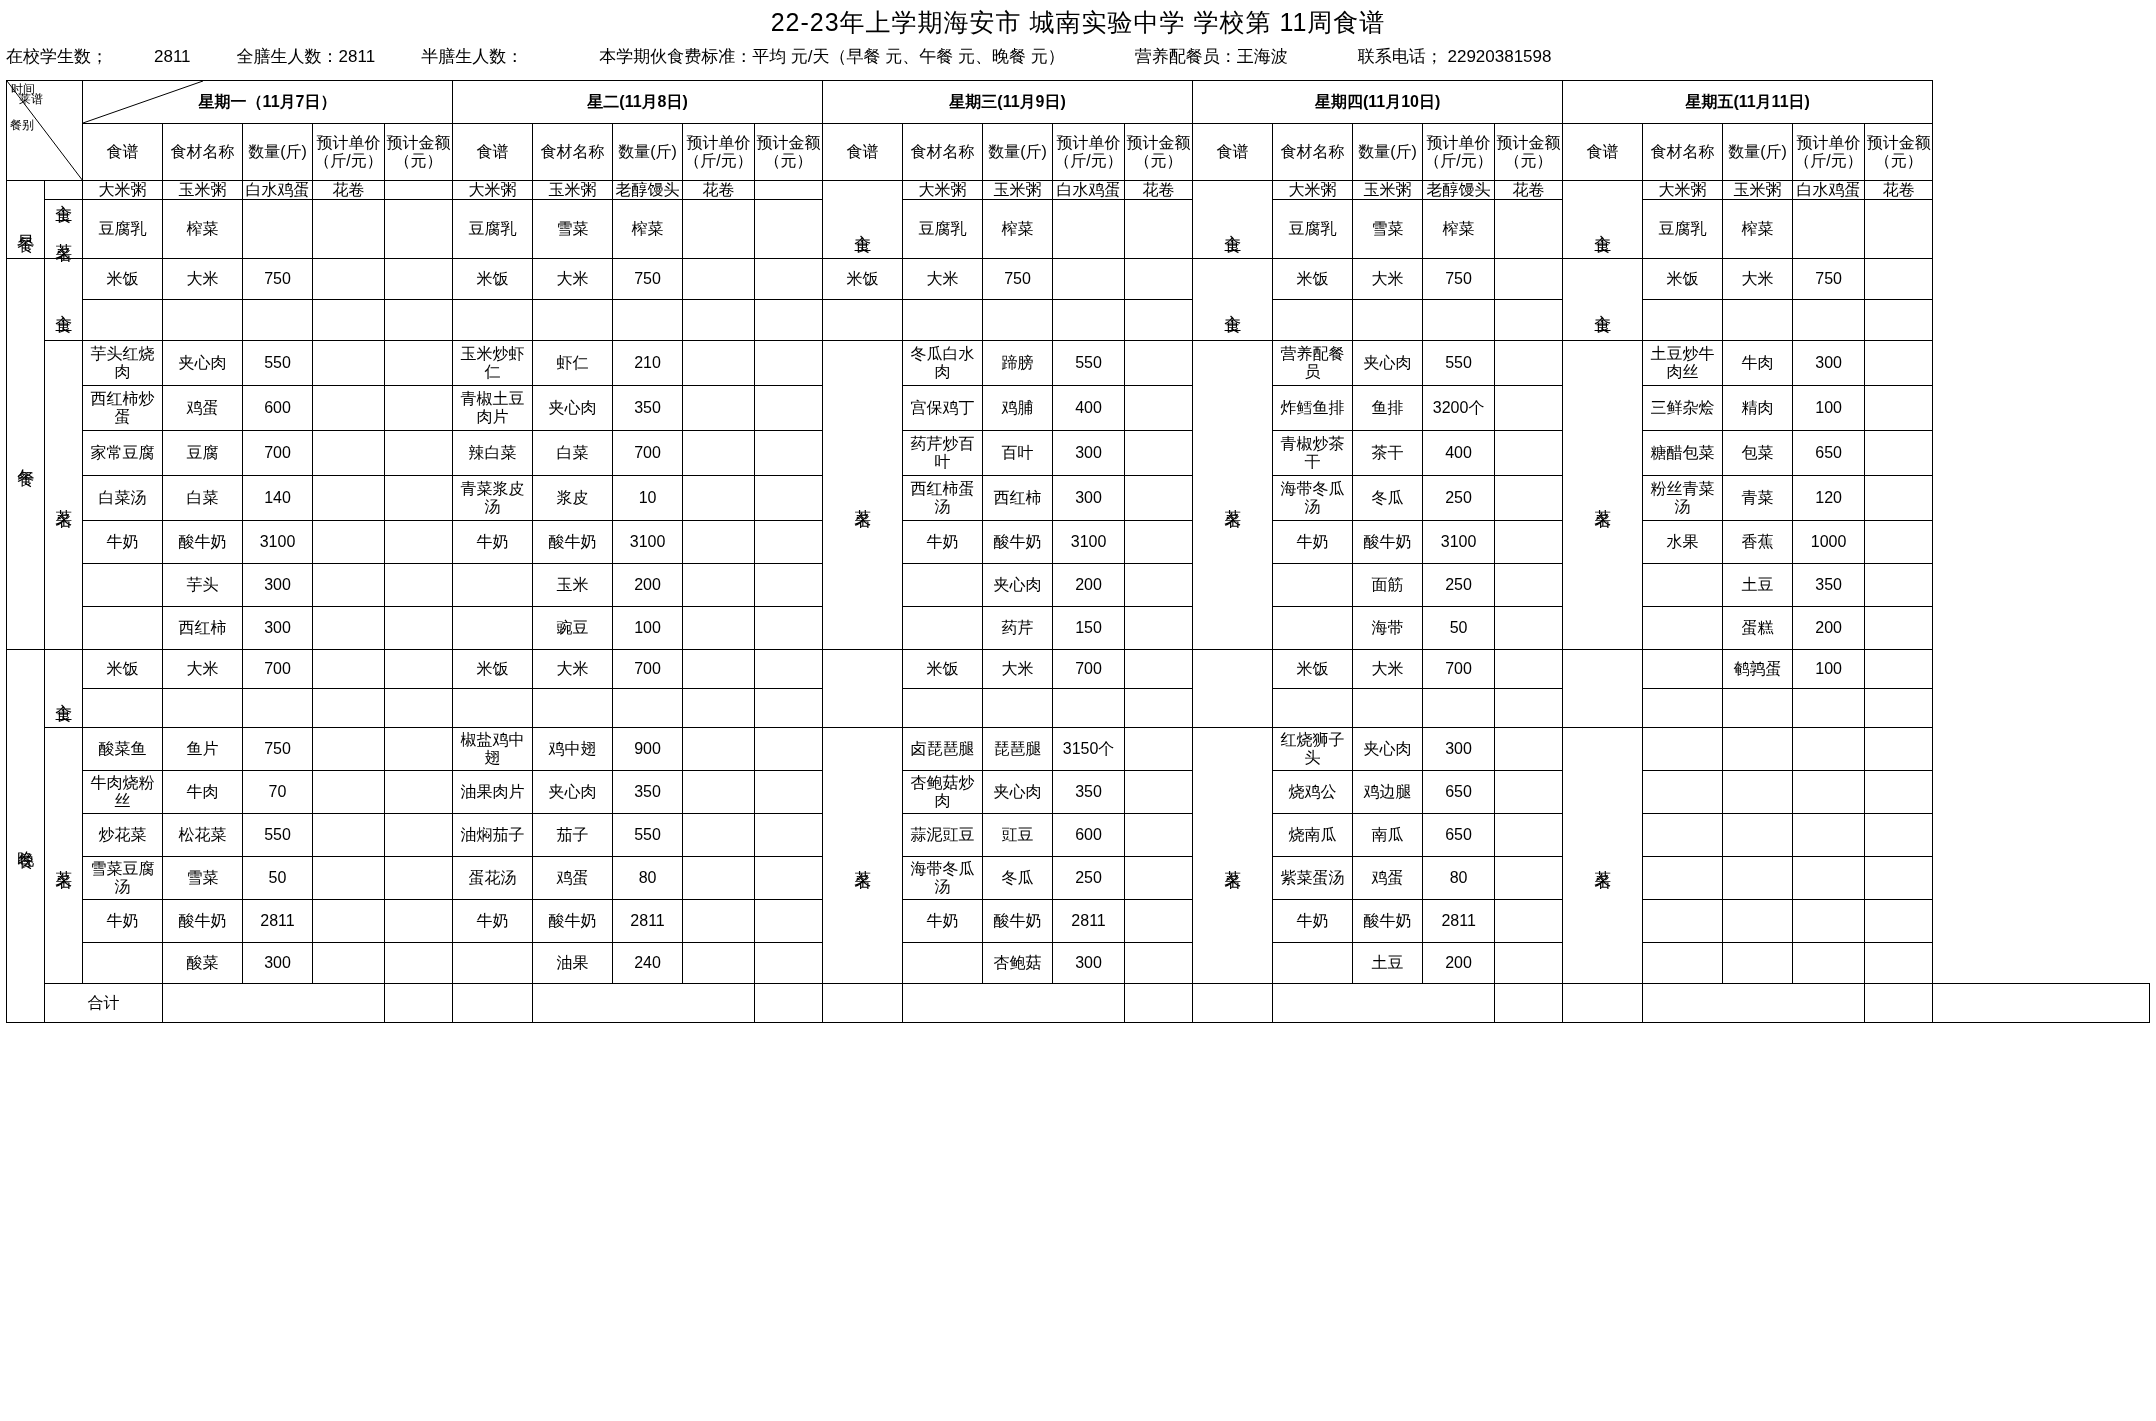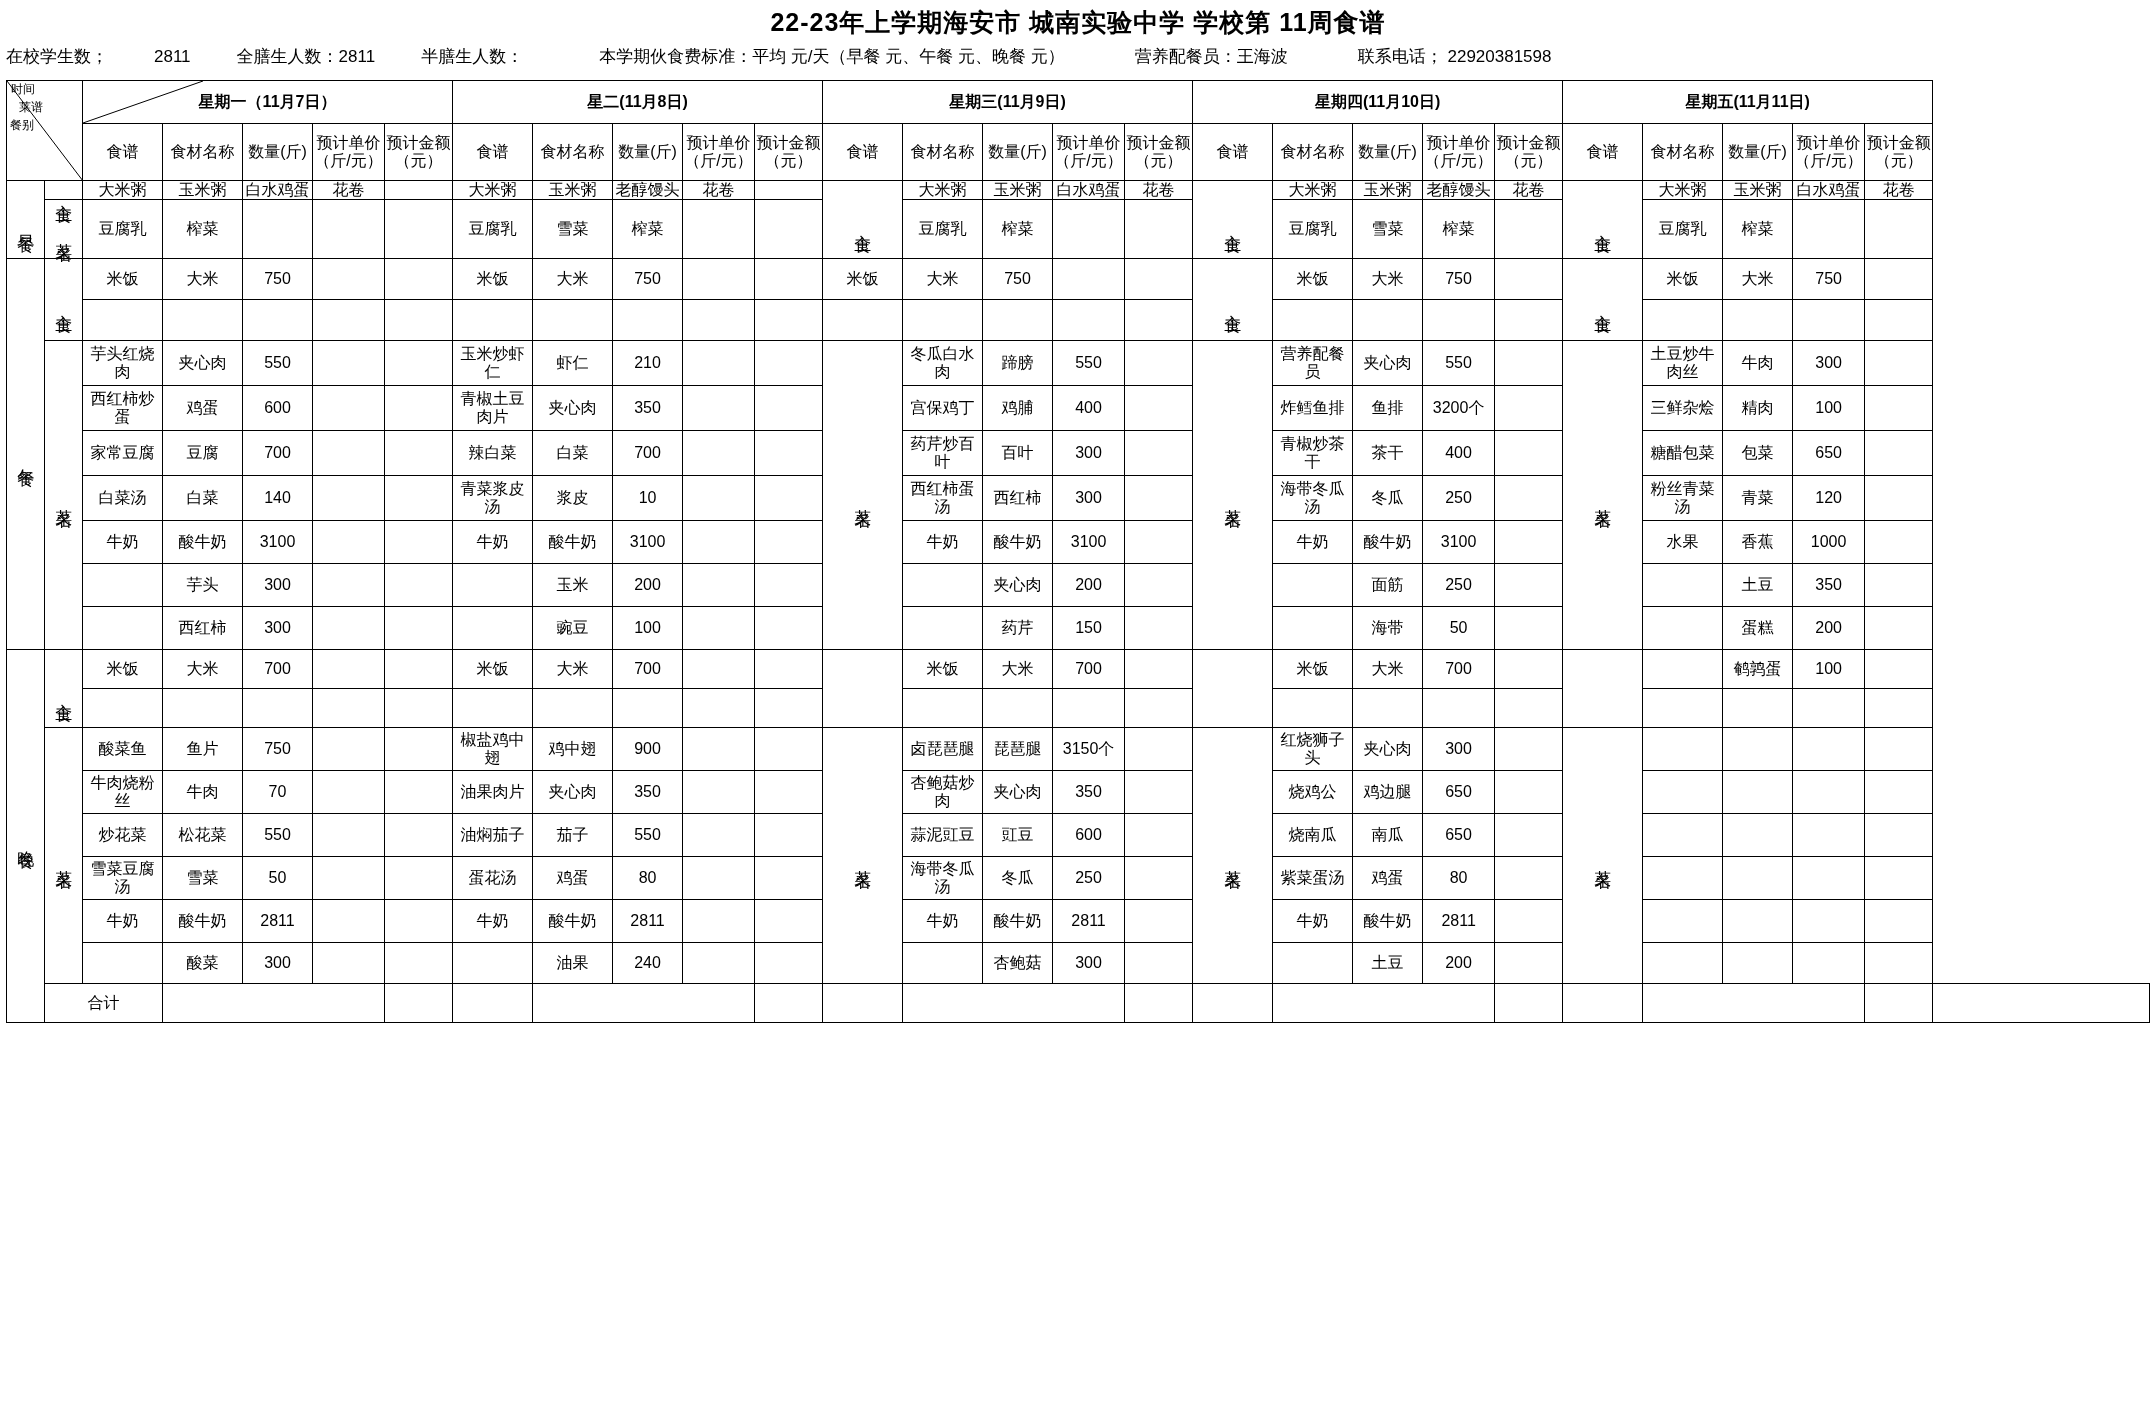--- a/index.html
+++ b/index.html
@@ -1,30 +1,30 @@
 <!DOCTYPE html>
 <html><head>
 <meta charset="utf-8">
 <style>
   html,body{margin:0;padding:0;background:#fff;}
   body{width:2156px;height:1421px;font-family:"Liberation Sans","DejaVu Sans",sans-serif;color:#000;}
   .page{width:2156px;height:1421px;position:relative;box-sizing:border-box;padding:0 6px;}
-  .title{text-align:center;font-size:25px;font-weight:bold;letter-spacing:1px;padding:6px 0 4px 0;}
+  .title{text-align:center;font-size:25px;font-weight:normal;letter-spacing:1px;padding:6px 0 4px 0;}
   .infoline{display:flex;align-items:center;font-size:17px;padding:2px 0 6px 0;white-space:nowrap;}
   .infoline .seg{margin-right:0;}
   .sp{display:inline-block;}
   table.main{border-collapse:collapse;width:2144px;table-layout:fixed;margin-top:6px;}
   table.main td{border:1px solid #000;font-size:16px;text-align:center;vertical-align:middle;padding:0 1px;line-height:1.15;word-break:break-all;}
   .hdr td{font-size:17px;}
   .daytitle{font-size:19px;font-weight:bold;}
   .vert{writing-mode:vertical-rl;text-orientation:upright;letter-spacing:2px;display:inline-block;font-size:17px;}
   .bold{font-weight:normal;}
   .corner{position:relative;padding:0;height:58px;}
   .corner .c1{position:absolute;left:4px;top:2px;font-size:12px;}
-  .corner .c2{position:absolute;left:12px;top:20px;font-size:12px;}
+  .corner .c2{position:absolute;left:12px;top:12px;font-size:12px;}
   .corner .c3{position:absolute;left:3px;top:38px;font-size:12px;}
   .corner svg{position:absolute;left:0;top:0;}
   .slashcell{position:relative;padding:0;}
   .slashcell svg{position:absolute;left:0;top:0;}
   .alignb{vertical-align:bottom;padding-bottom:1px;}
   .footer{font-size:17px;padding-top:2px;}
 </style>
 </head>
 <body>
 

